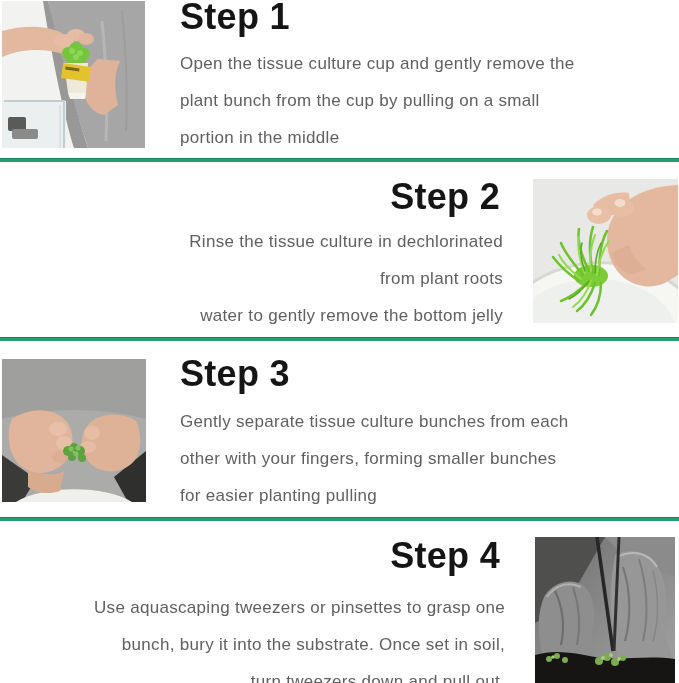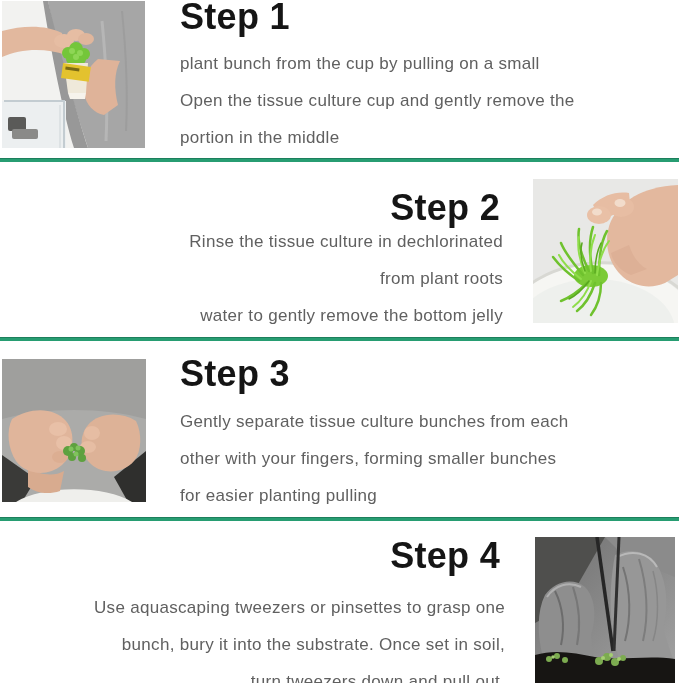--- a/index.html
+++ b/index.html
@@ -12,21 +12,21 @@
   .lines{position:absolute;white-space:nowrap;}
   .lines.right{text-align:right;}
   .line{font-size:17px;line-height:37px;color:#606060;letter-spacing:0.3px;}
   .divider{position:absolute;left:0;width:679px;height:4px;background:#279d72;border-top:1px solid #1d7f5c;box-sizing:border-box;}
   
   .s1-photo{left:2px;top:1px;width:143px;height:147px;}
   .s1-title{left:180px;top:-5px;}
   .s1-lines{left:180px;top:45px;}
   .div1{top:158px;}
   
-  .s2-title{right:179px;top:175px;margin-top:11px;}
+  .s2-title{right:179px;top:175px;}
   .s2-lines{right:176px;top:223px;}
   .s2-photo{left:533px;top:179px;width:145px;height:144px;}
   .div2{top:337px;}
   
   .s3-photo{left:2px;top:359px;width:144px;height:143px;}
   .s3-title{left:180px;top:352px;text-align:center;}
   .s3-lines{left:180px;top:403px;}
   .div3{top:517px;}
   
   .s4-title{right:179px;top:534px;}
@@ -68,22 +68,22 @@
           <circle cx="74" cy="56" r="3"></circle>
         </g>
       <path d="M62,62 L86,62 L84,92 L66,92 Z" fill="#efe9da"></path>
       <rect x="60" y="64" width="28" height="15" fill="#e3c22e" transform="rotate(8 74 71)"></rect>
       <rect x="63" y="67" width="14" height="3" fill="#7a6a14" transform="rotate(8 74 71)"></rect>
       <path d="M66,92 L84,92 L83,98 L68,98 Z" fill="#f6f3ec"></path>
     </svg>
   </div>
   <div class="title s1-title">Step 1</div>
   <div class="lines s1-lines">
+    <div class="line">Open the tissue culture cup and gently remove the</div>
     <div class="line">plant bunch from the cup by pulling on a small</div>
-    <div class="line">Open the tissue culture cup and gently remove the</div>
     <div class="line">portion in the middle</div>
   </div>
   <div class="divider div1"></div>
 
   <div class="title right s2-title">Step 2</div>
   <div class="lines right s2-lines">
     <div class="line">Rinse the tissue culture in dechlorinated</div>
     <div class="line">from plant roots</div>
     <div class="line">water to gently remove the bottom jelly</div>
   </div>

